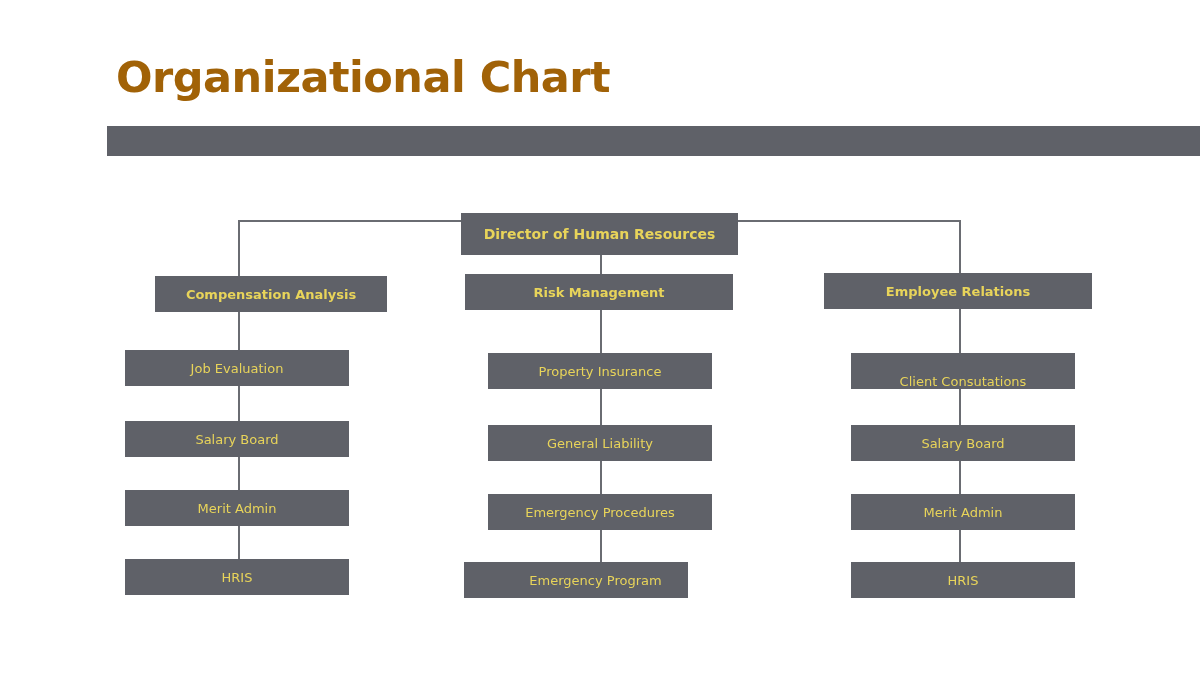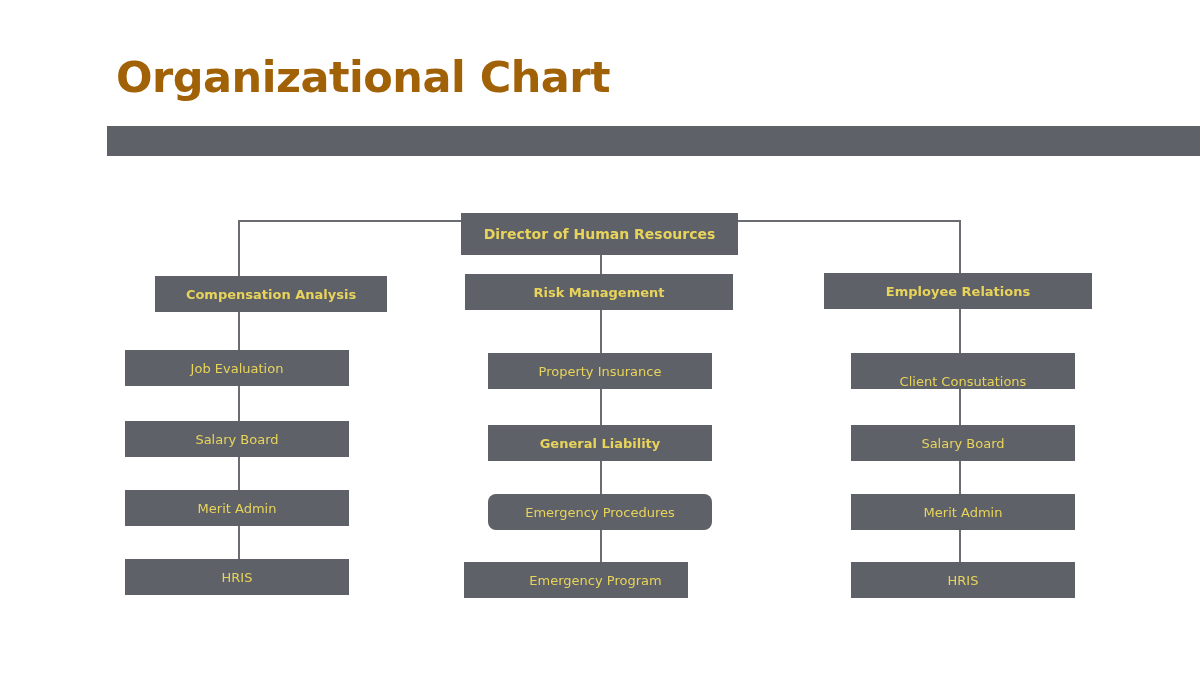--- a/index.html
+++ b/index.html
@@ -67,24 +67,24 @@
 <div class="box leaf" style="left:125px; top:490px; width:224px; height:36px;">
   <span>Merit Admin</span>
 </div>
 <div class="box leaf" style="left:125px; top:559px; width:224px; height:36px;">
   <span>HRIS</span>
 </div>
 
 <div class="box leaf" style="left:488px; top:353px; width:224px; height:36px;">
   <span>Property Insurance</span>
 </div>
-<div class="box leaf" style="left:488px; top:425px; width:224px; height:36px;font-weight:bold;">
+<div class="box leaf" style="left:488px; top:425px; width:224px; height:36px;">
   <span>General Liability</span>
 </div>
-<div class="box leaf" style="left:488px; top:494px; width:224px; height:36px;border-radius:8px;">
+<div class="box leaf" style="left:488px; top:494px; width:224px; height:36px;">
   <span>Emergency Procedures</span>
 </div>
 <div class="box leaf" style="left:464px; top:562px; width:224px; height:36px;padding-left:39px;">
   <span>Emergency Program</span>
 </div>
 
 <div class="box leaf" style="left:851px; top:353px; width:224px; height:36px;align-items:flex-end;">
   <span>Client Consutations</span>
 </div>
 <div class="box leaf" style="left:851px; top:425px; width:224px; height:36px;">

